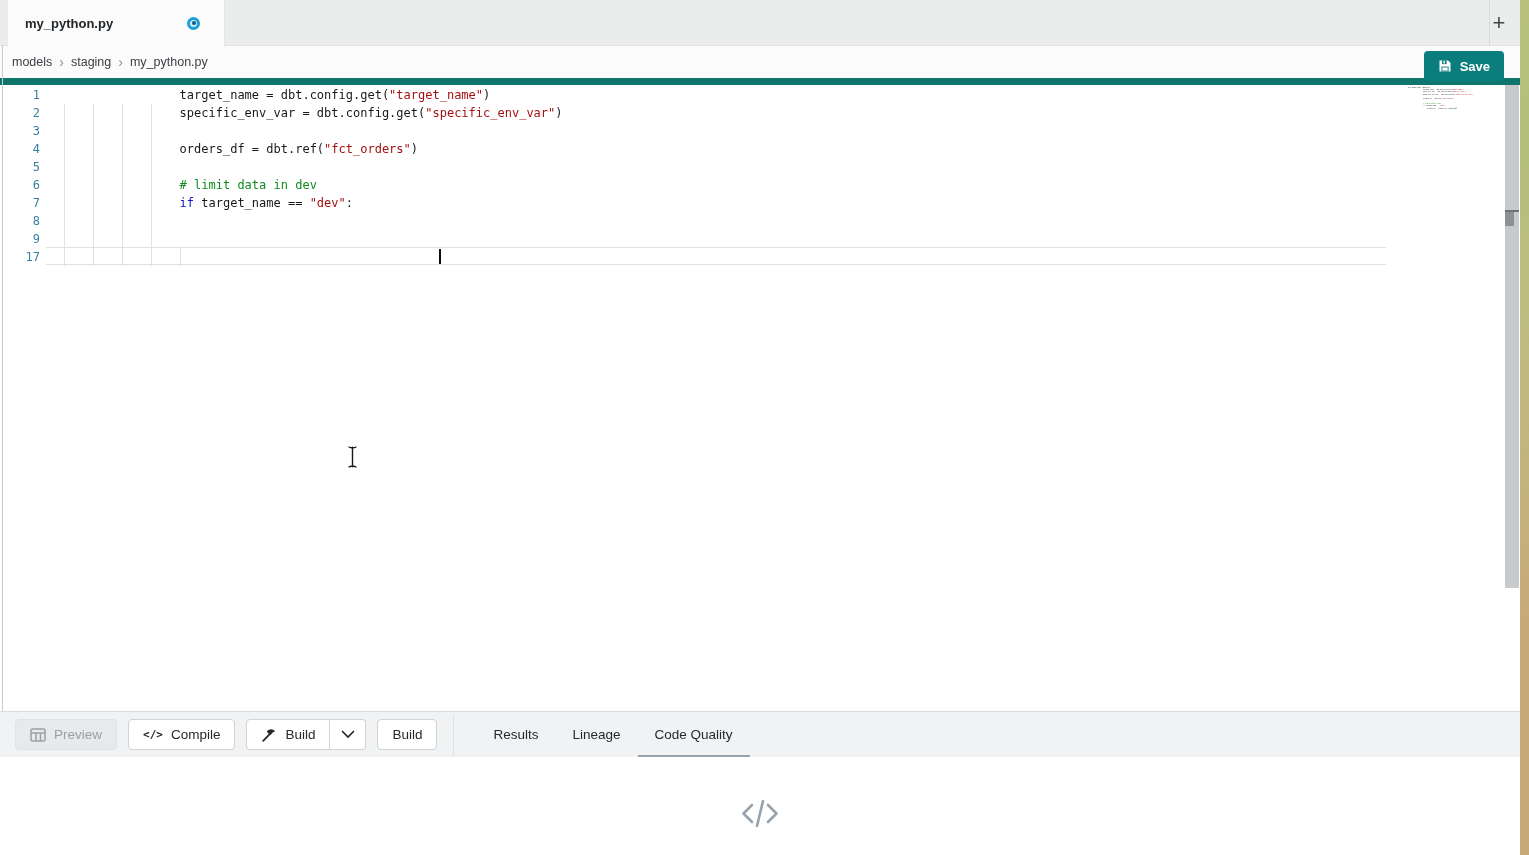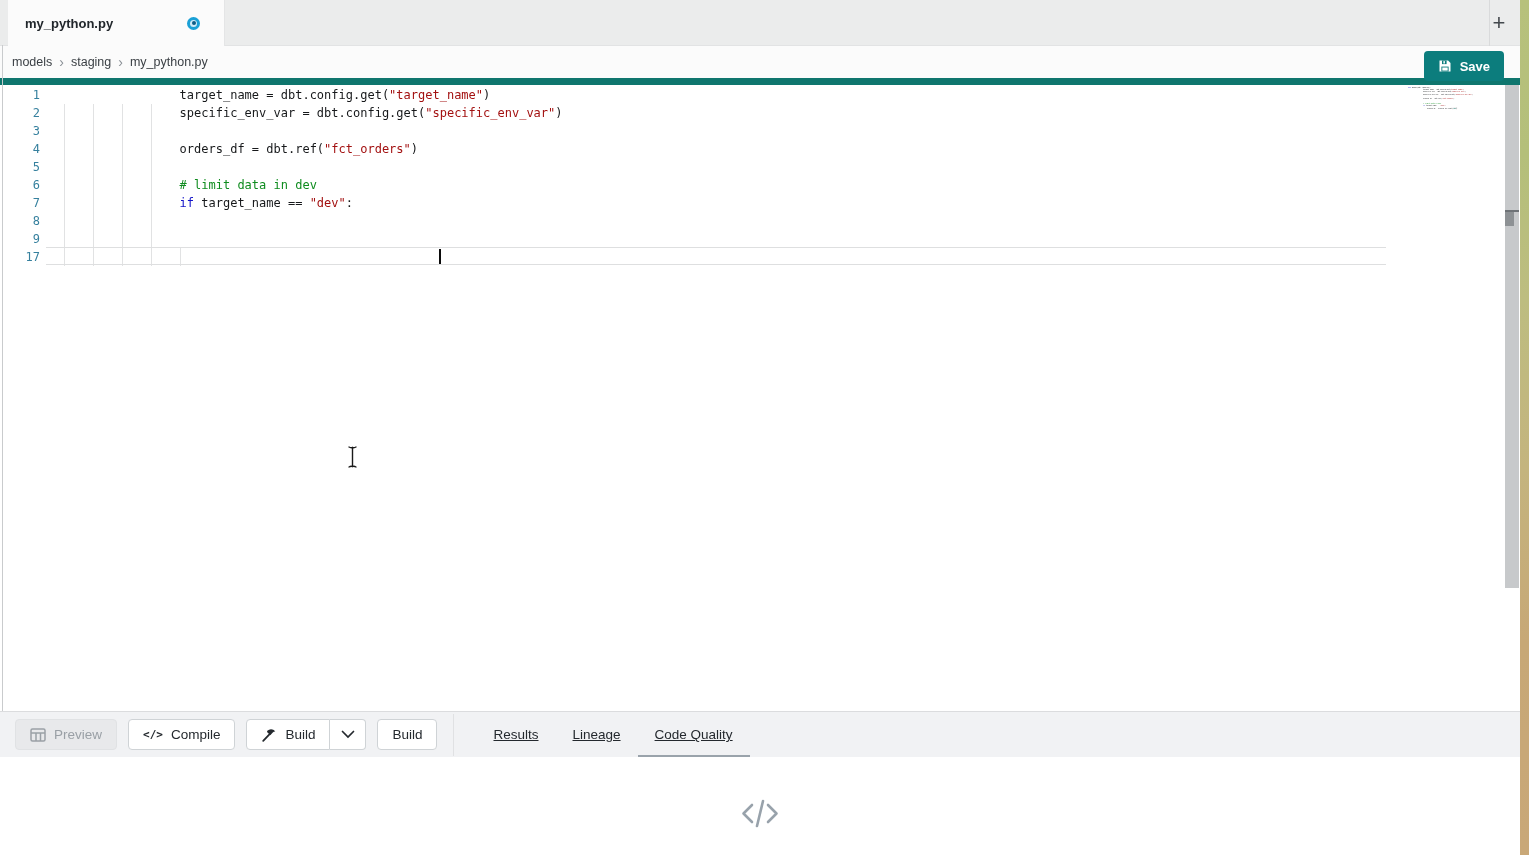--- a/index.html
+++ b/index.html
@@ -77,21 +77,21 @@
     border-radius:4px; background:#fff; border:1px solid #cfd3d6; color:#24292e; cursor:pointer; }
   .tb-btn.disabled { background:#e8e9eb; border-color:#e0e2e4; color:#9aa0a6; cursor:default; }
   .tb-gap { width:11px; flex:none; }
   .split { display:flex;align-items:center; }
   .split .main { border-radius:4px 0 0 4px; }
   .split .chev { width:36px; justify-content:center; padding:0; border-left:none; border-radius:0 4px 4px 0; }
   .compile-glyph { font-family:"DejaVu Sans Mono", monospace; font-size:11px; font-weight:bold; color:#24292e; }
   .divider-v { width:1px; height:42px; background:#e0e1e3; margin:0 8px 0 16px; flex:none; }
   .panel-tabs { display:flex; height:46px; margin-left:14px; }
   .panel-tab { position:relative; display:flex; align-items:center; padding:0 17px; font-size:13.5px;
-    color:#24292e; cursor:pointer;text-decoration:underline; }
+    color:#24292e; cursor:pointer; }
   .panel-tab.active::after { content:''; position:absolute; left:0; right:0; bottom:0; height:3px; background:#9aa3ab; }
 
   
   .results-panel { position:absolute; top:757px; left:0; width:1520px; height:98px; background:#fff;
     display:flex; justify-content:center; align-items:flex-start; padding-top:40px; }
 </style>
 </head>
 <body>
 
 <div class="screen">

